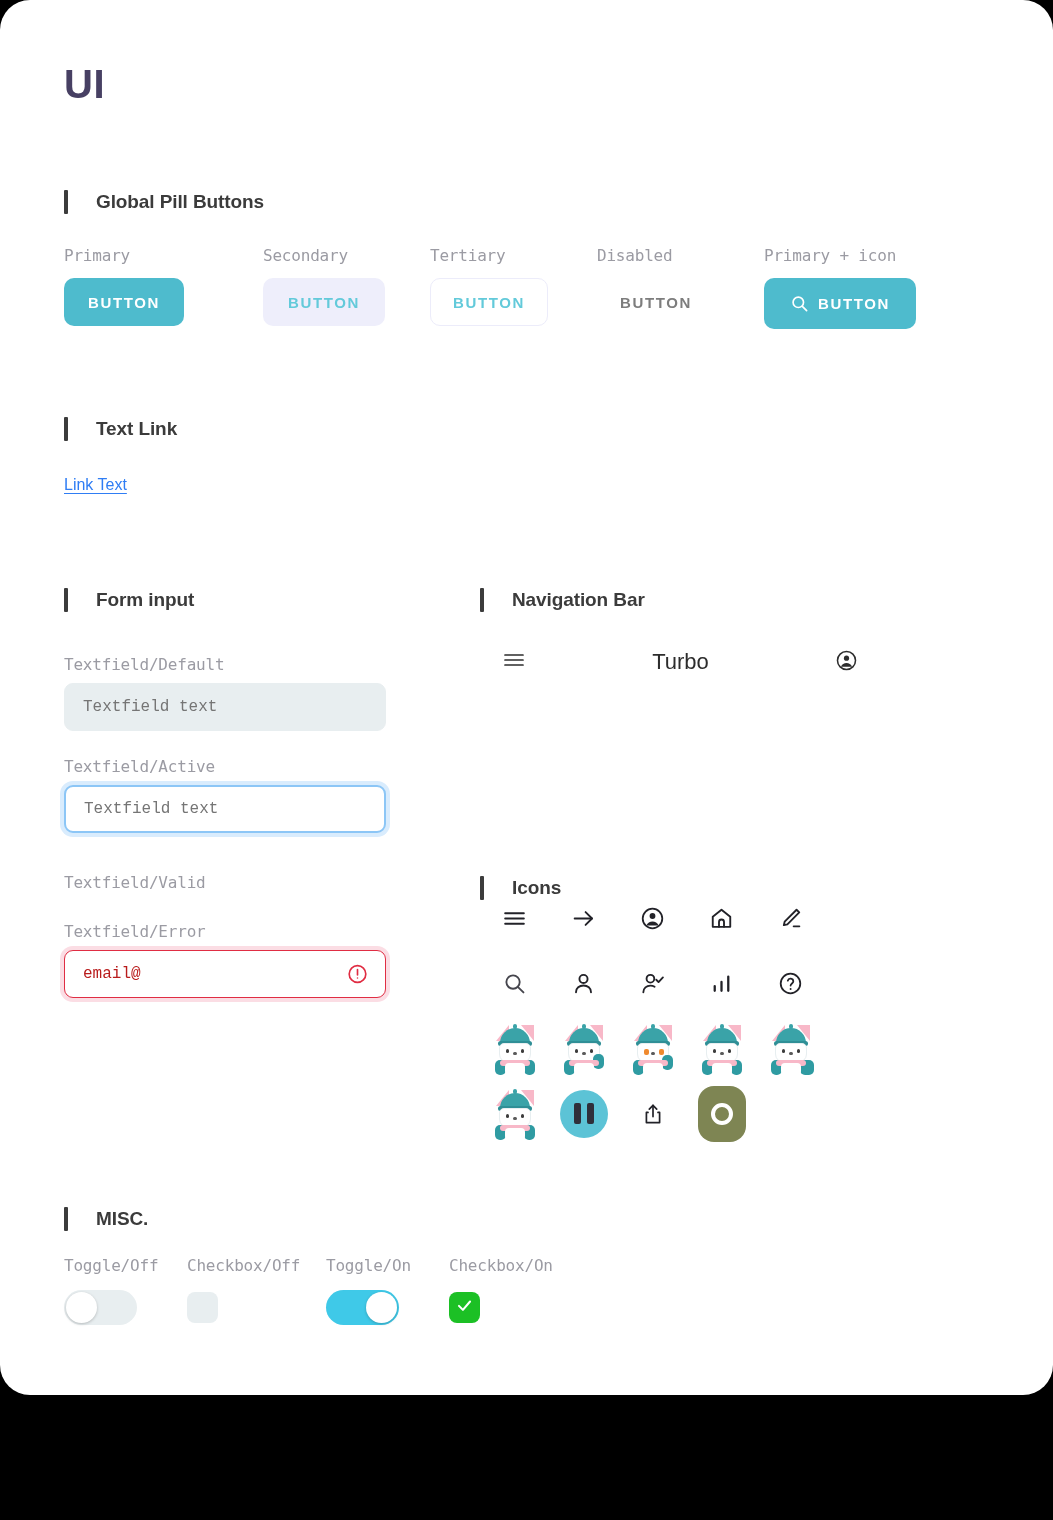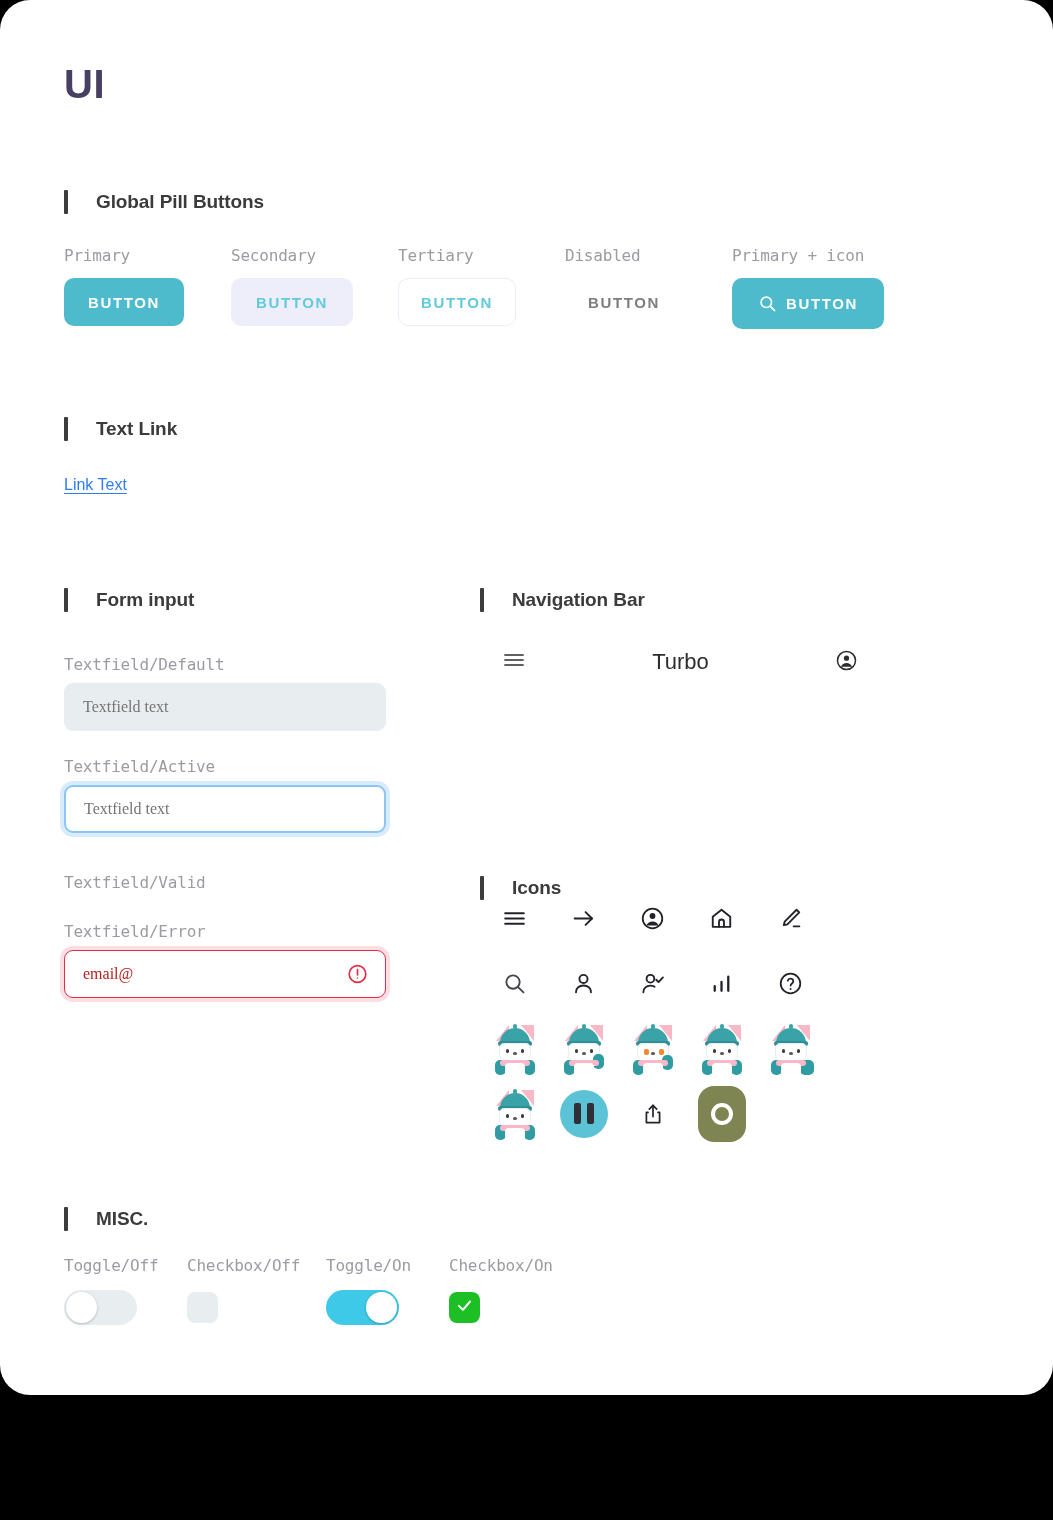--- a/index.html
+++ b/index.html
@@ -135,21 +135,21 @@
   
   .form-col { position: absolute; left: 64px; top: 655px; width: 322px; }
   .field-group { margin-bottom: 26px; }
   .field-group .mono-label { display:block; margin-bottom: 9px; }
 
   .tf {
     box-sizing: border-box;
     width: 322px;
     height: 48px;
     border-radius: 9px;
-    font-family: Liberation Serif, serif;
+    font-family: Liberation Mono, monospace;
     font-size: 16px;
     padding: 8px 18px;
     outline: none;
     display: flex;
     align-items: center;
   }
   .tf-wrap { position: relative; width: 322px; }
   .tf-default {
     background: #e8eef0;
     border: 1px solid #e8eef0;
@@ -293,21 +293,21 @@
     <div class="section-bar"></div>
     <div class="section-title">Global Pill Buttons</div>
   </div>
 
   <div class="btn-row">
     <div class="btn-cell" style="width:167px;">
       <span class="mono-label">Primary</span>
       <button class="pill pill-primary">BUTTON</button>
     </div>
 
-    <div class="btn-cell" style="width:167px;">
+    <div class="btn-cell" style="width:167px;margin-left:32px;">
       <span class="mono-label">Secondary</span>
       <button class="pill pill-secondary">BUTTON</button>
     </div>
 
     <div class="btn-cell" style="width:167px;">
       <span class="mono-label">Tertiary</span>
       <button class="pill pill-tertiary">BUTTON</button>
     </div>
 
     <div class="btn-cell" style="width:167px;">

